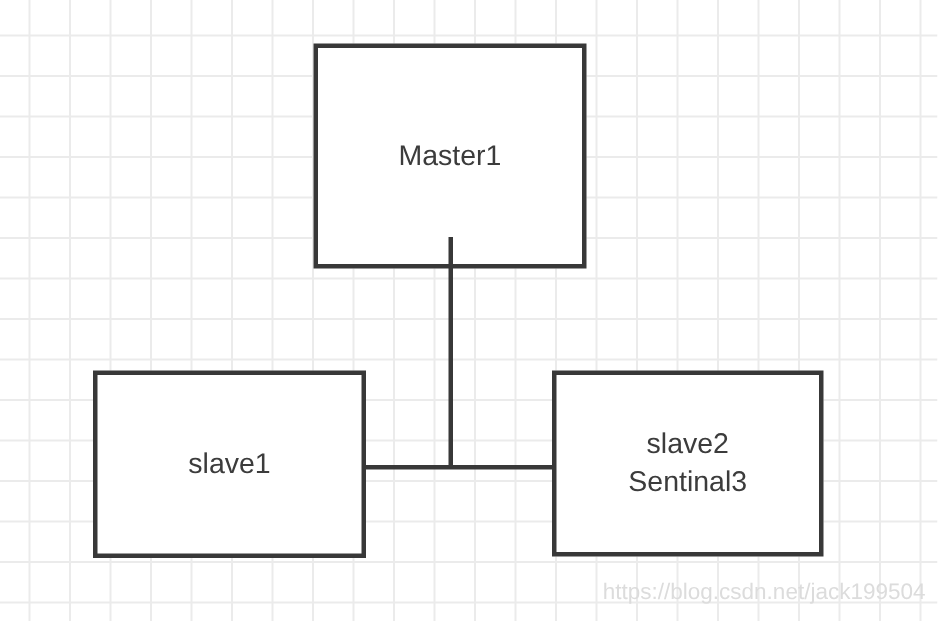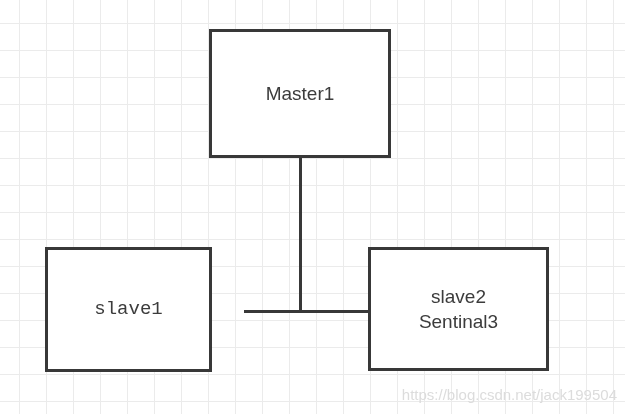--- a/index.html
+++ b/index.html
@@ -33,28 +33,27 @@
     justify-content: center;
     text-align: center;
     color: #3c3c3c;
     font-size: 19px;
     line-height: 25px;
   }
   .node-master {
     left: 209px;
     top: 29px;
     width: 182px;
-    height: 129px;
+    height: 150px;
   }
   .node-slave1 {
-    left: 45px;
+    left: 62px;
     top: 247px;
-    width: 167px;
+    width: 182px;
     height: 125px;
-    font-family: Liberation Mono, monospace;
   }
   .node-slave2 {
     left: 368px;
     top: 247px;
     width: 181px;
     height: 124px;
   }
   .edge {
     position: absolute;
     background: #383838;

